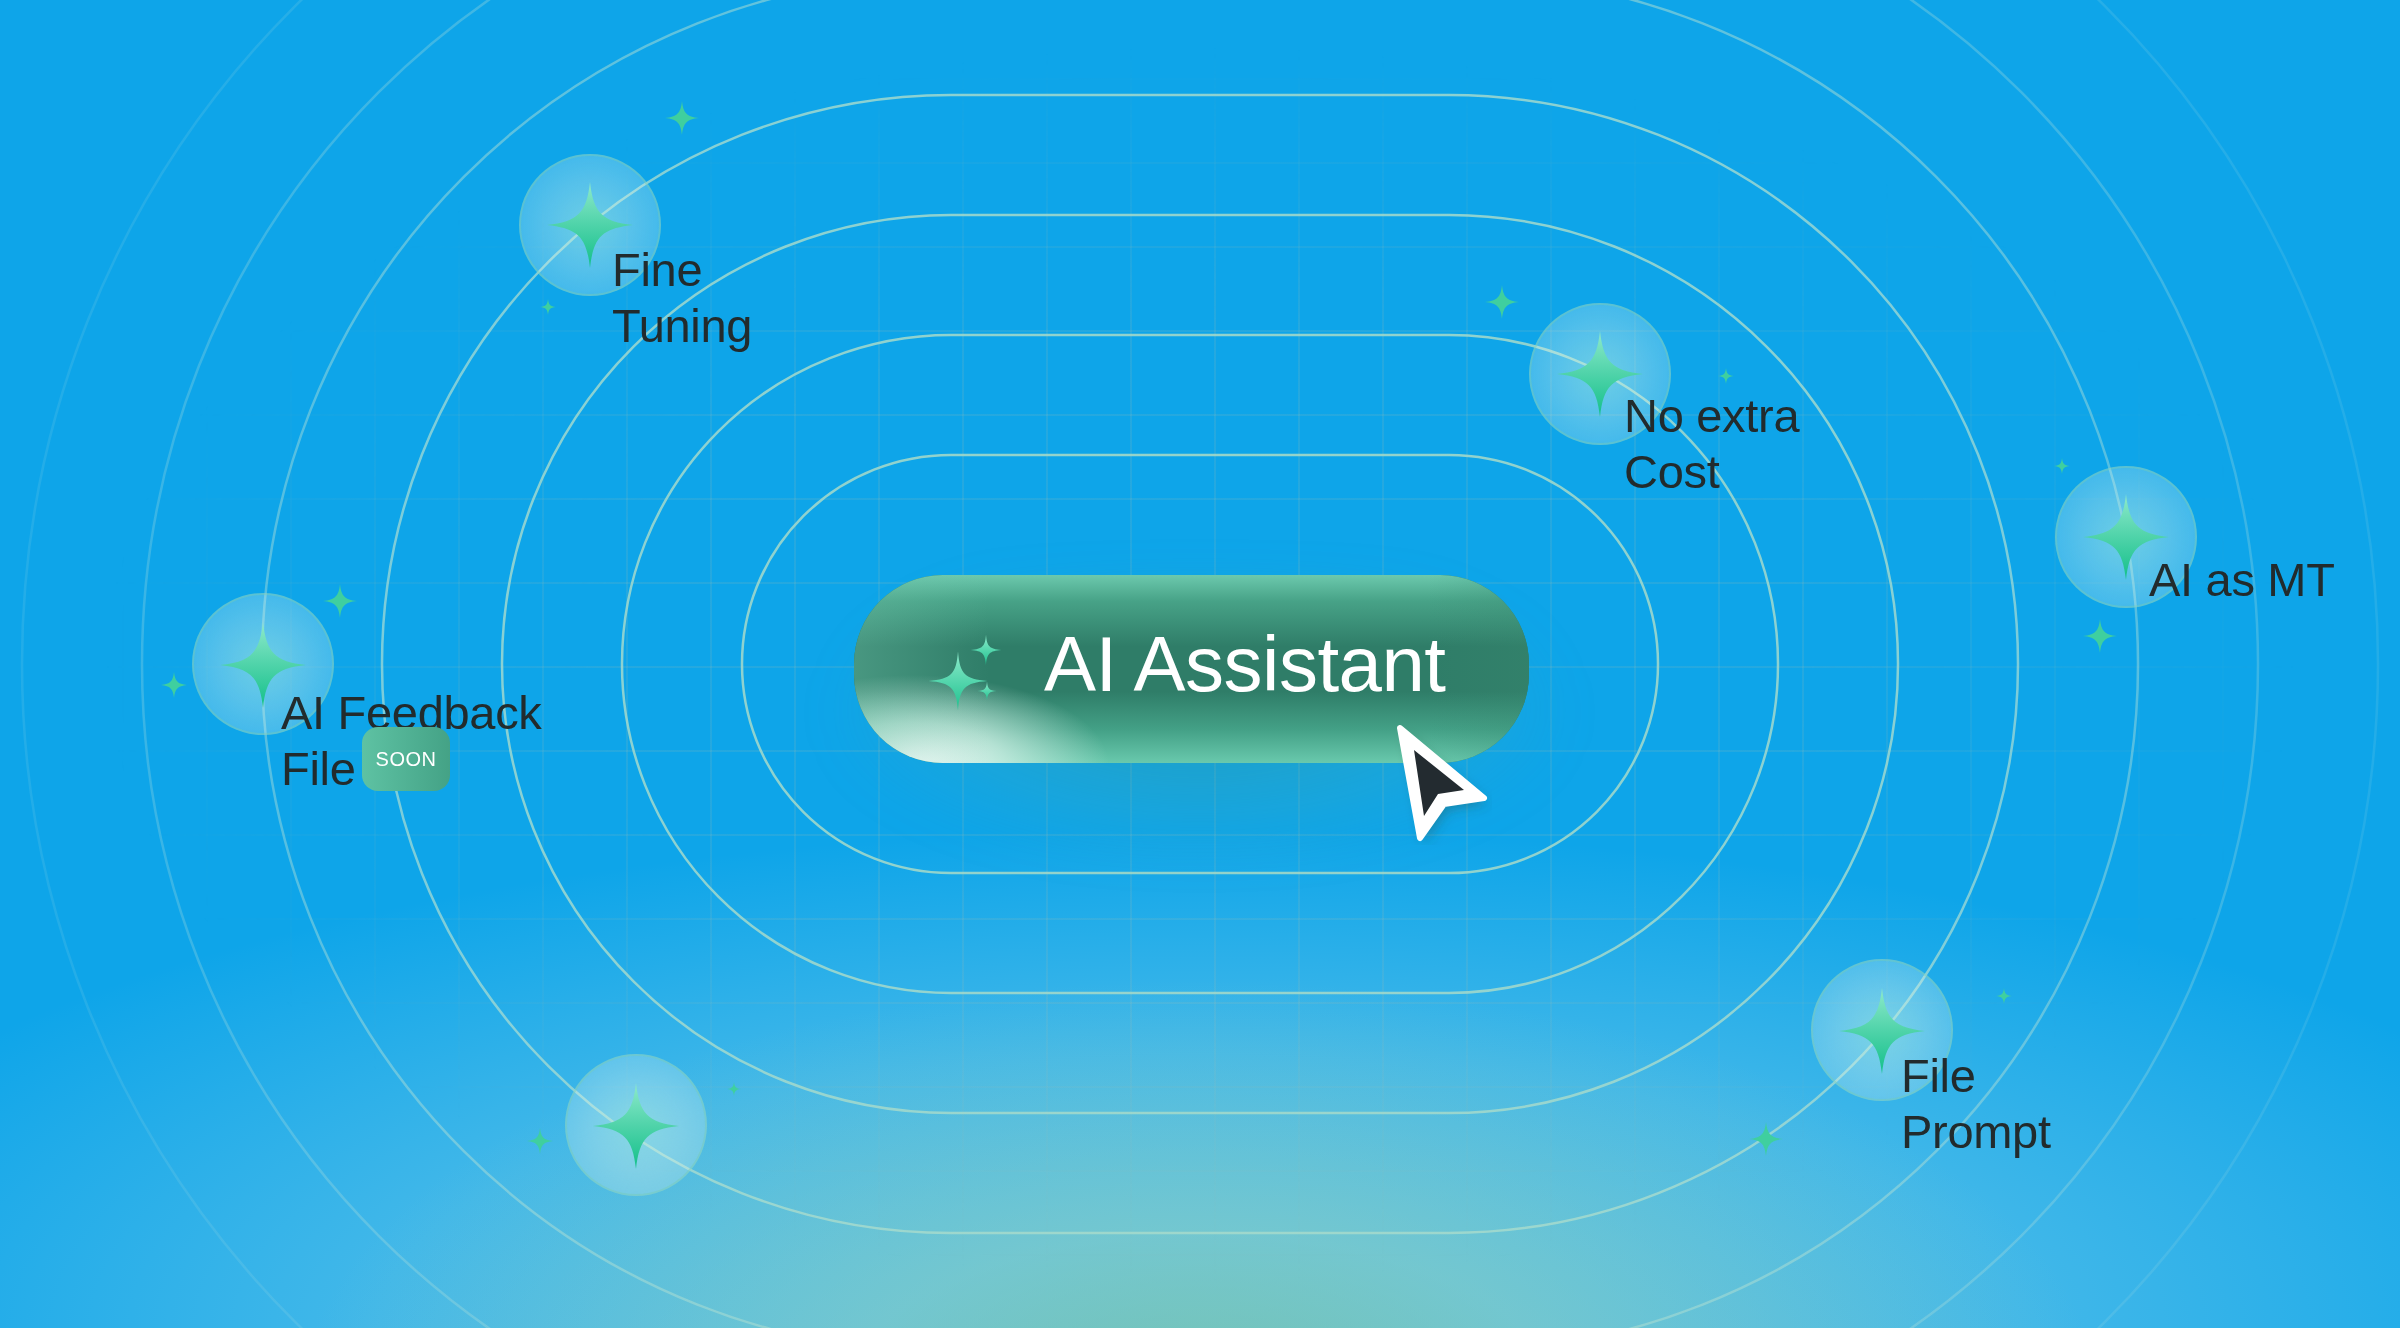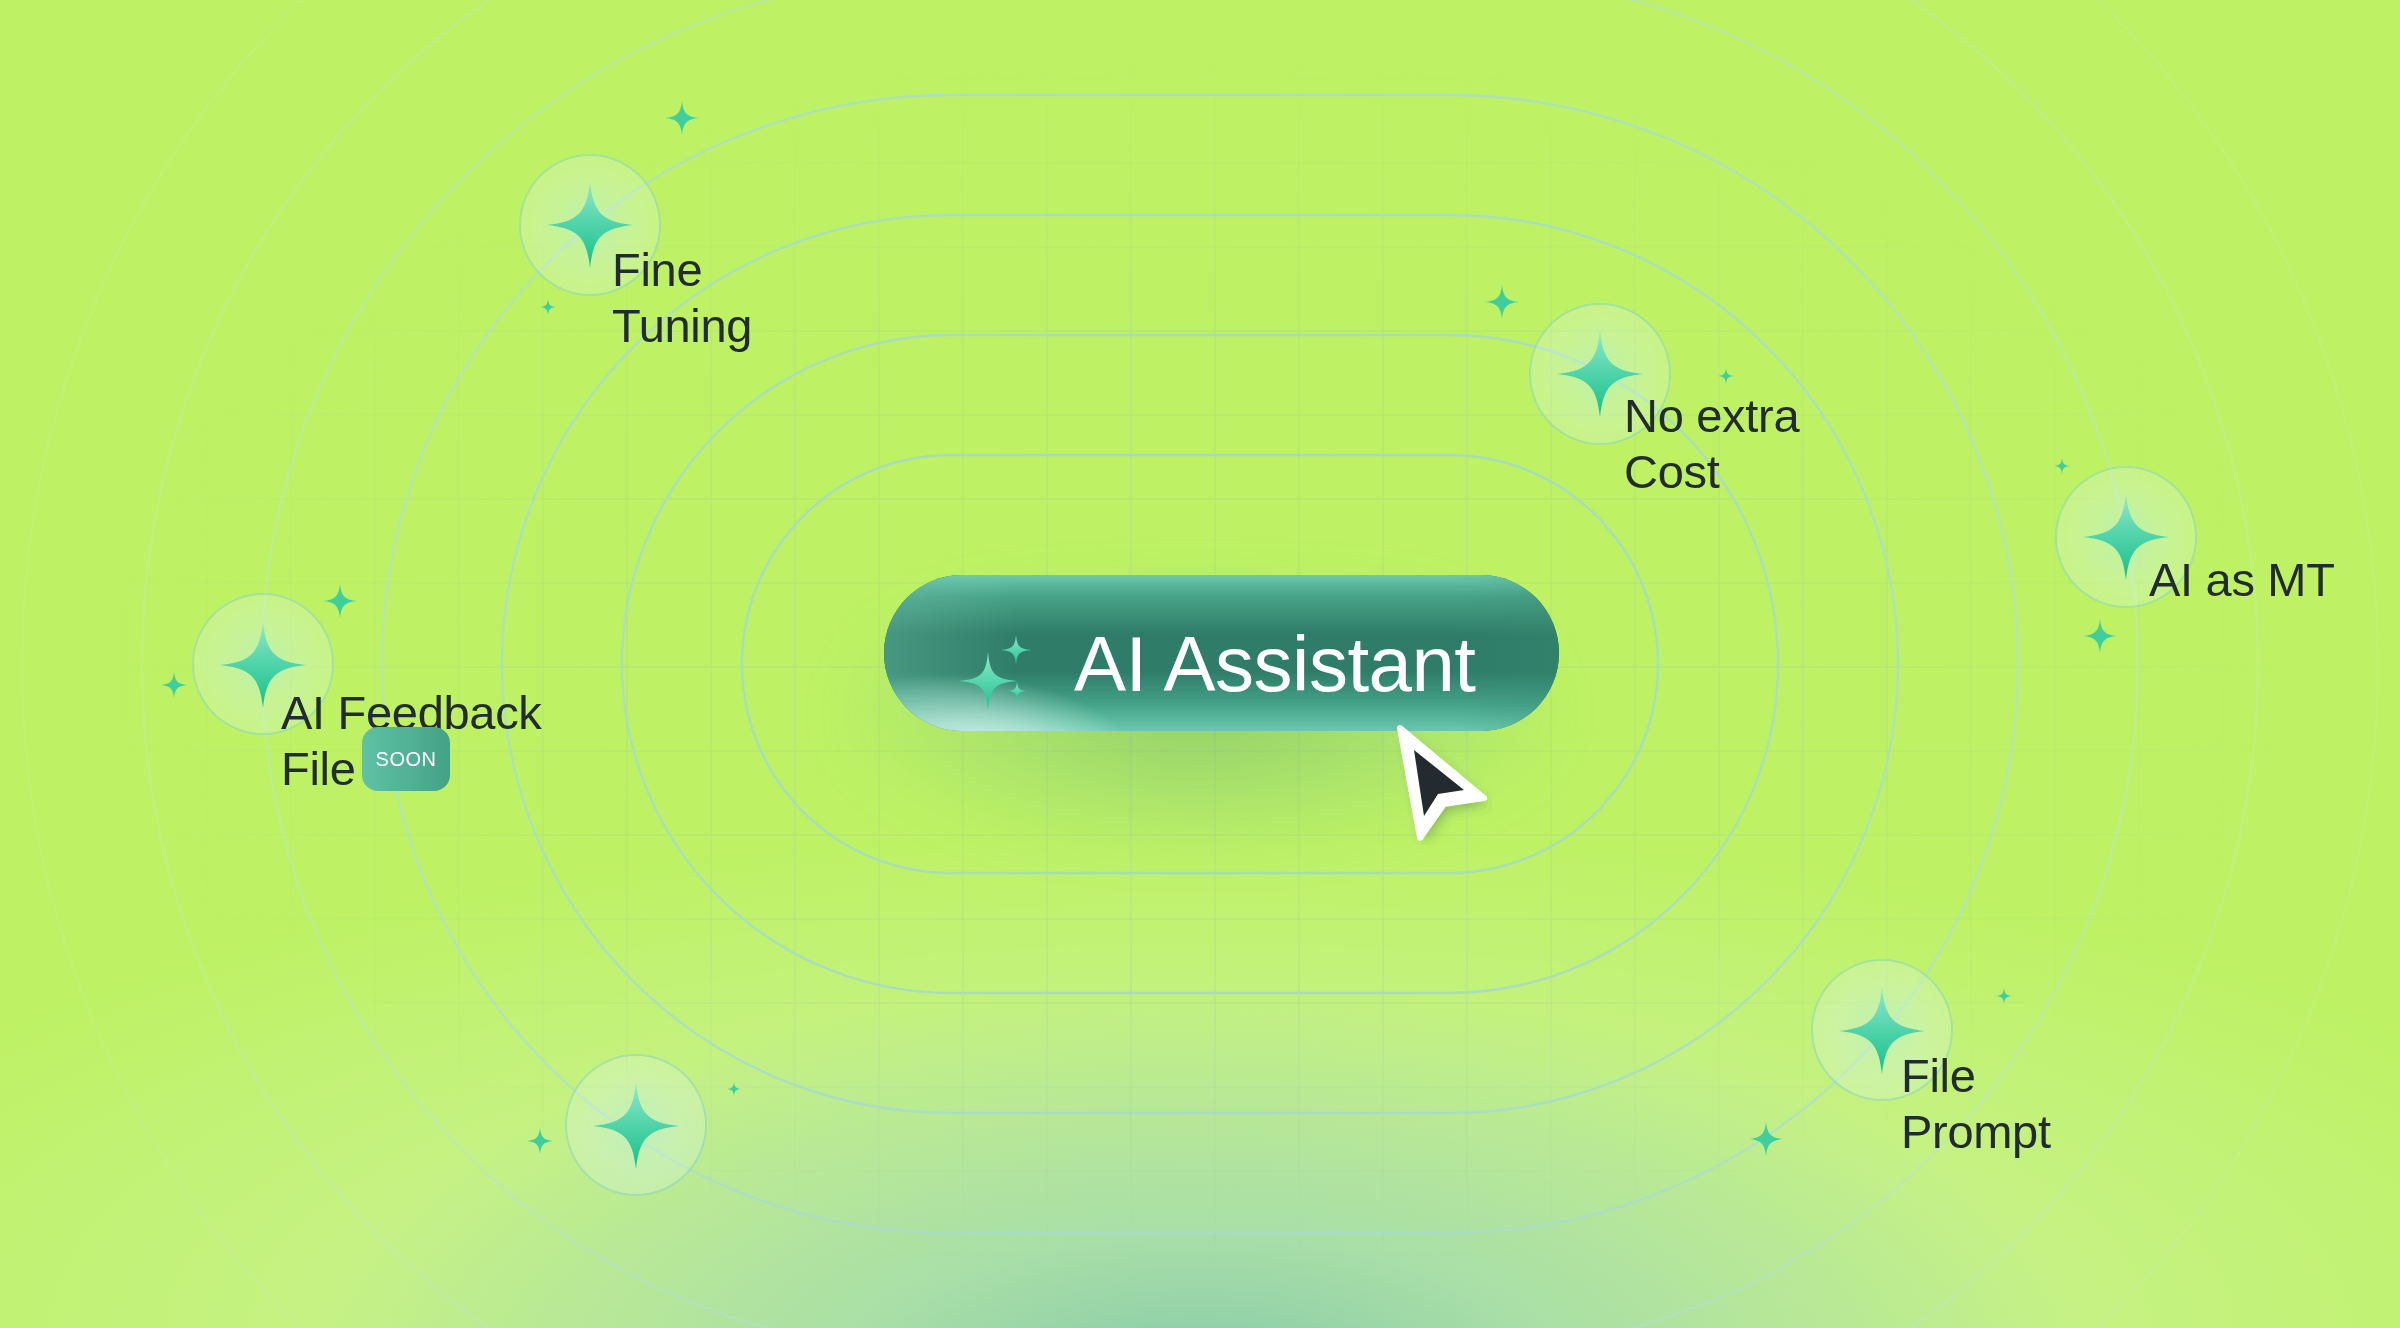--- a/index.html
+++ b/index.html
@@ -1,17 +1,17 @@
 <!DOCTYPE html>
 <html><head>
 <meta charset="utf-8">
 <style>
   html, body { margin:0; padding:0; }
   body { width:2400px; height:1328px; overflow:hidden; background:#ffffff; font-family:"DejaVu Sans", sans-serif; }
-  .stage { position:relative; width:2400px; height:1328px; overflow:hidden; background:#bef264; }
+  .stage { position:relative; width:2400px; height:1328px; overflow:hidden; background:#0ea5e9; }
   .bg-glow { position:absolute; left:0; top:0; width:2400px; height:1328px;
     background:
       radial-gradient(ellipse 900px 420px at 1200px 1400px, rgba(110,190,165,0.75) 0%, rgba(140,205,185,0.45) 40%, rgba(200,232,222,0.0) 100%),
       radial-gradient(ellipse 1500px 500px at 1200px 1328px, rgba(190,228,215,0.55) 0%, rgba(220,240,233,0.25) 55%, rgba(255,255,255,0) 100%);
   }
   .grid { position:absolute; left:0; top:0; width:2400px; height:1328px;
     background-image:
       linear-gradient(to right, rgba(160,190,180,0.16) 2px, transparent 2px),
       linear-gradient(to bottom, rgba(160,190,180,0.16) 2px, transparent 2px);
     background-size:84px 84px;
@@ -26,21 +26,21 @@
     box-sizing:border-box; transform:translate(-50%,-50%); }
   .sparkle { position:absolute; transform:translate(-50%,-50%); }
   .label { position:absolute; color:#222b2d; font-family:"Liberation Sans", sans-serif; font-size:47px; line-height:56px; letter-spacing:-0.3px; white-space:nowrap; }
   .label .line { display:block; }
   .soon { display:inline-block; vertical-align:middle; margin-left:6px; position:relative; top:-14px;
     background:linear-gradient(90deg,#5ec2a3,#44a286); color:#ffffff; font-family:"Liberation Sans", sans-serif;
     font-size:20px; line-height:32px; height:32px; padding:16px 14px; border-radius:16px; letter-spacing:0.5px; }
   .pill-shadow { position:absolute; left:842px; top:590px; width:715px; height:260px; border-radius:130px;
     background: radial-gradient(ellipse at 50% 45%, rgba(60,140,115,0.35) 0%, rgba(90,170,145,0.18) 45%, rgba(255,255,255,0) 75%);
     filter: blur(26px); }
-  .pill { position:absolute; left:884px; top:575px; width:675px; height:156px; border-radius:89px; overflow:hidden; cursor:pointer;
+  .pill { position:absolute; left:854px; top:575px; width:675px; height:188px; border-radius:89px; overflow:hidden; cursor:pointer;
     background:#2f7e69; }
   .pill .layer1 { position:absolute; inset:0;
     background: linear-gradient(to bottom, #6cc9ad 0%, #47a287 14%, #2f7d68 38%, #2f7d68 62%, #43a086 82%, #69c9ad 100%); }
   .pill .layer2 { position:absolute; inset:0;
     background: radial-gradient(ellipse 260px 120px at 60px 190px, rgba(255,255,255,0.95) 0%, rgba(220,245,236,0.7) 35%, rgba(120,200,175,0.0) 75%); }
   .pill .layer3 { position:absolute; inset:0;
     background: linear-gradient(to right, rgba(120,200,175,0.35) 0%, rgba(0,0,0,0) 20%, rgba(0,0,0,0) 85%, rgba(60,140,115,0.25) 100%); }
   .pill-label { position:absolute; left:190px; top:0; height:178px; line-height:178px; color:#ffffff;
     font-family:"Liberation Sans", sans-serif; font-size:78px; letter-spacing:-0.5px; white-space:nowrap; }
   .cursor { position:absolute; left:1392px; top:720px; }

